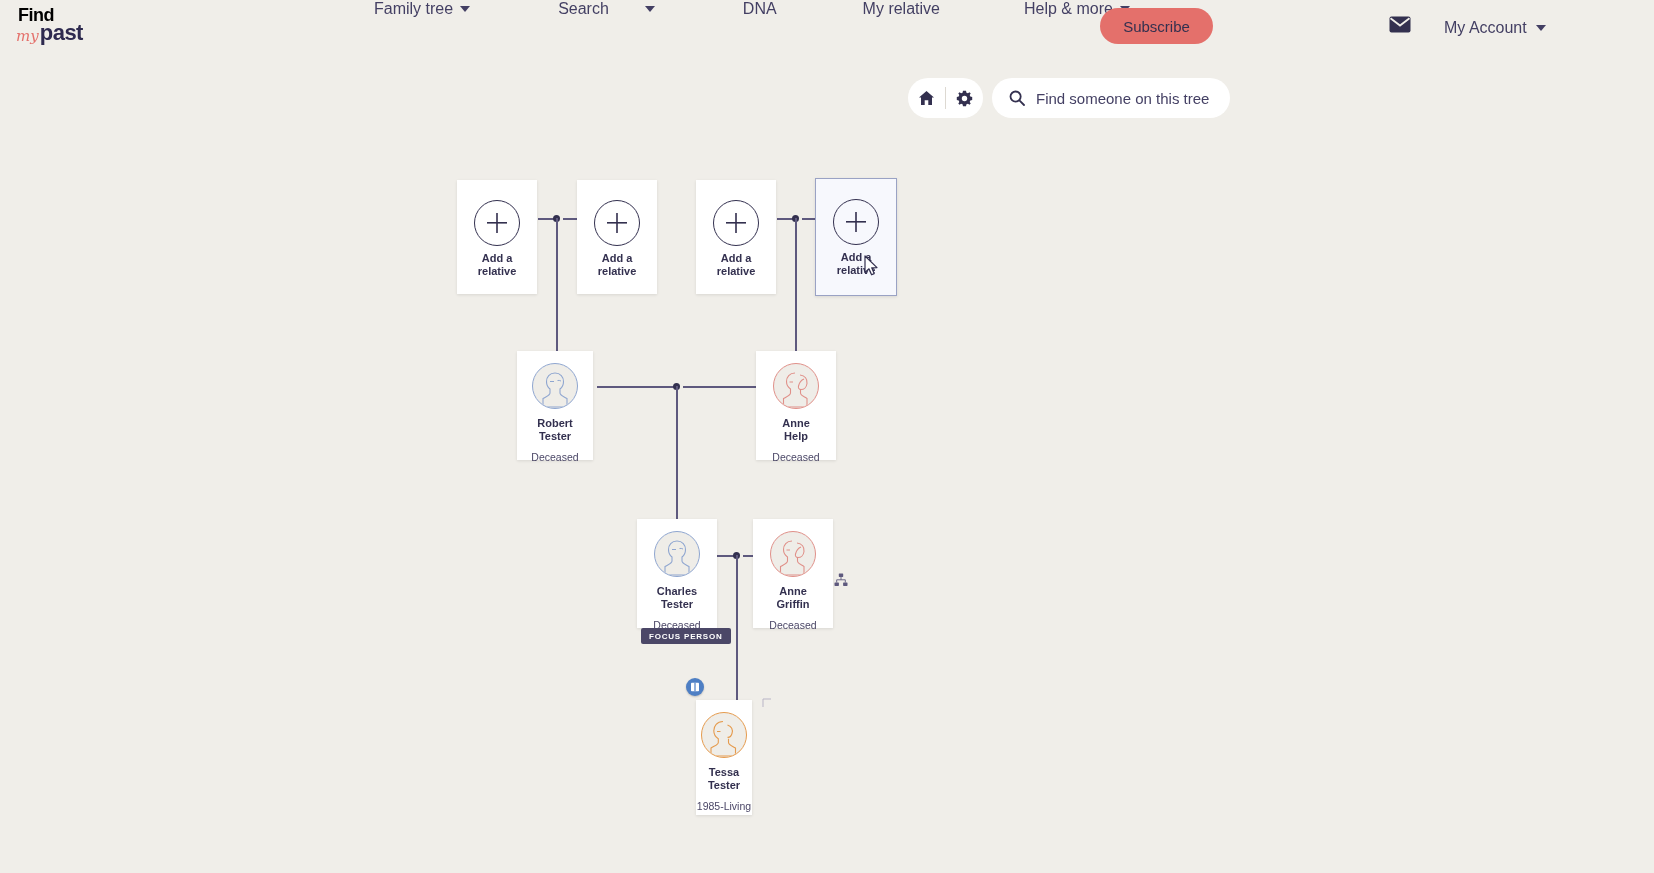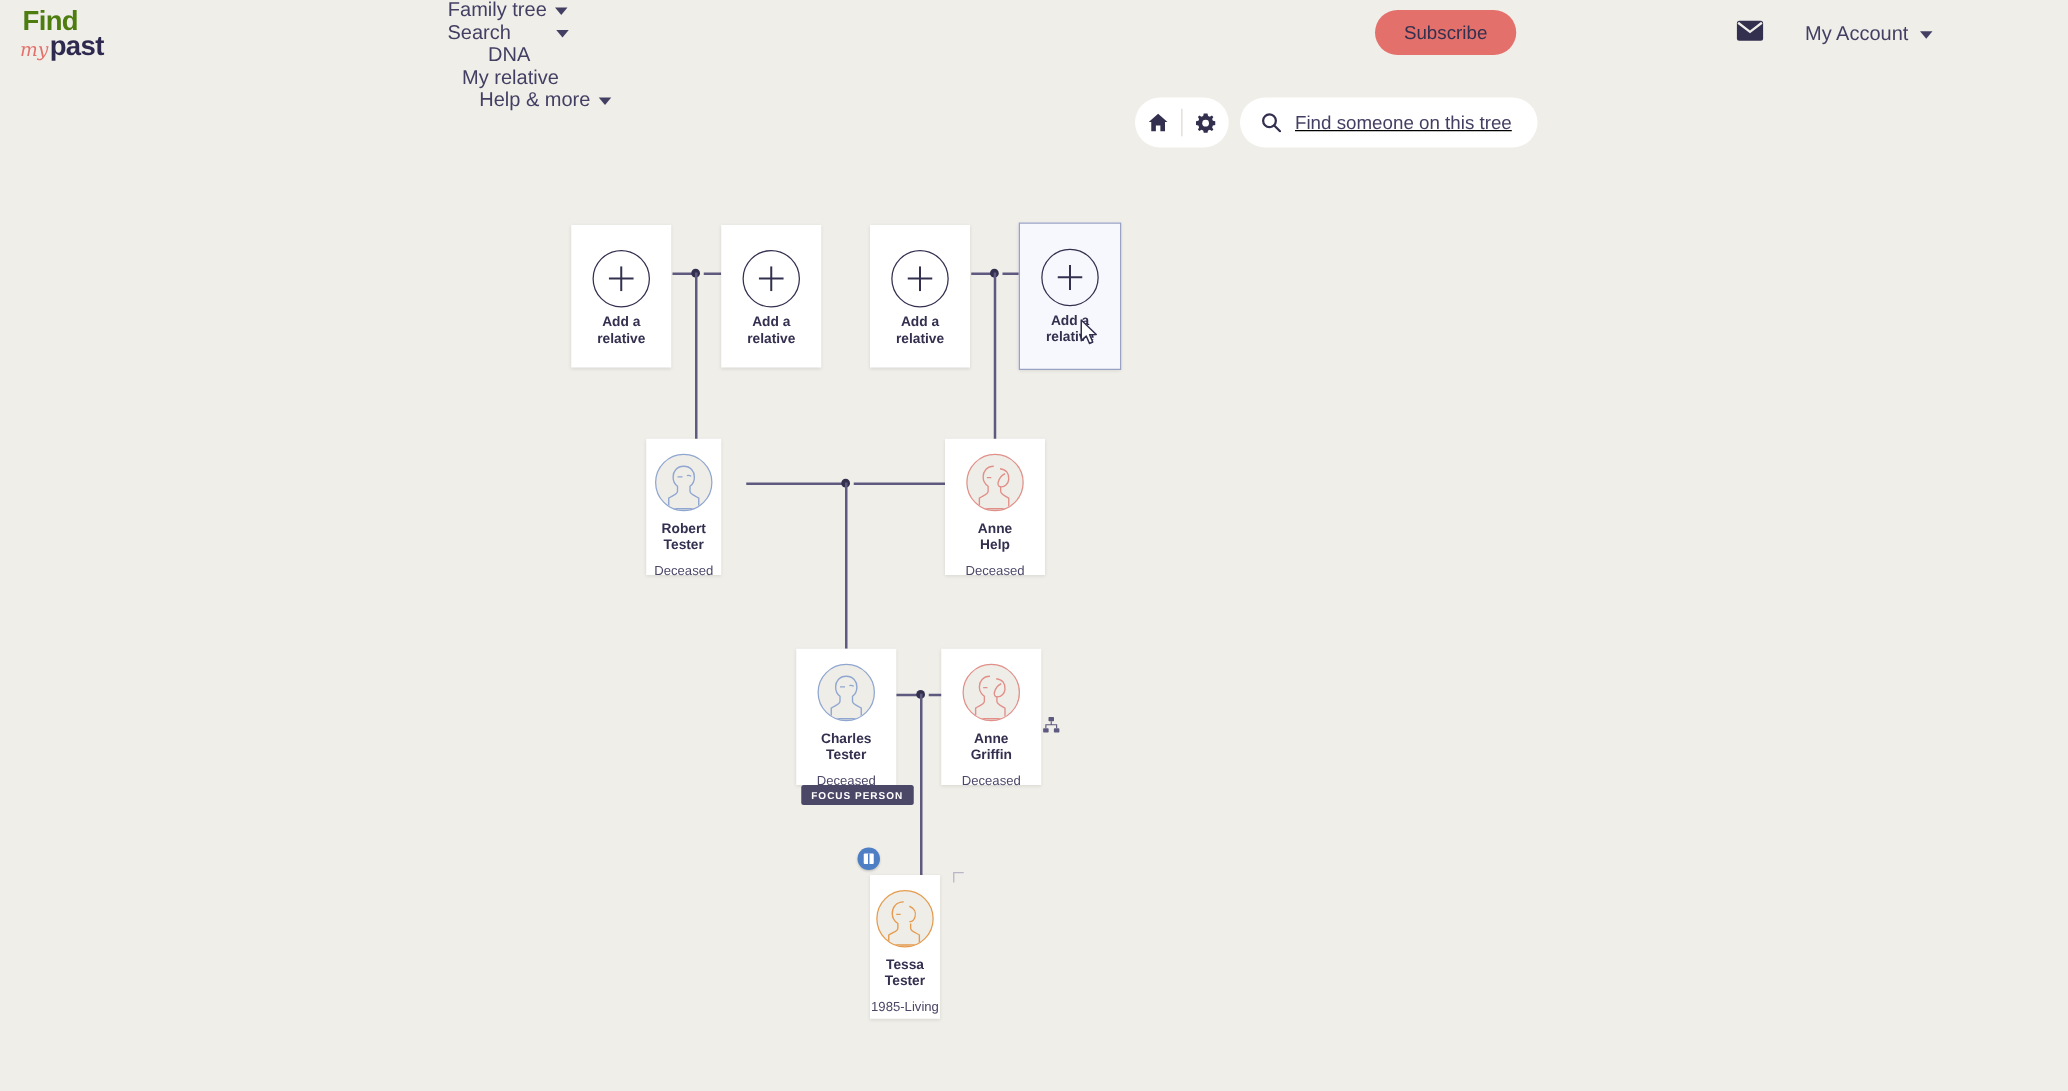--- a/index.html
+++ b/index.html
@@ -16,36 +16,36 @@
     width: 1654px; height: 55px;
     background: #F0EEE9;
     display: flex; align-items: center;
   }
   .logo {
     position: absolute; left: 16px; top: 6px;
     width: 100px; height: 44px;
     line-height: 1;
   }
   .logo .l-find {
-    font-size: 22px; font-weight: bold; color: #4d7c0f;
+    font-size: 18px; font-weight: bold; color: #000000;
     letter-spacing: -0.5px; display: block; margin-left: 2px;
   }
   .logo .l-row2 { display: block; margin-top: -2px; }
   .logo .l-my {
     font-size: 15px; color: #E4706B; font-style: italic;
     font-family: "DejaVu Serif", serif; vertical-align: bottom;
   }
   .logo .l-past {
     font-size: 22px; font-weight: bold; color: #2E2A4F;
     letter-spacing: -0.5px; margin-left: 1px;
   }
 
   .navitems {
-    position: absolute; left: 344px; top: 0;
-    height: 55px; display: flex; align-items: center; gap: 0; flex-direction: column;
+    position: absolute; left: 360px; top: 0;
+    height: 55px; display: flex; align-items: flex-start; gap: 0;
   }
   .navitem {
     color: #433F63; font-size: 16px;
     padding: 0 14px; display: flex; align-items: center; gap: 7px;
     cursor: pointer; white-space: nowrap;
   }
   .navitem:nth-child(1) { margin-right: 60px; }
   .navitem:nth-child(2) { margin-right: 60px; gap: 36px; }
   .navitem:nth-child(3) { margin-right: 58px; }
   .navitem:nth-child(4) { margin-right: 56px; }
@@ -85,21 +85,20 @@
   .grp-home .ibtn {
     width: 37px; height: 40px; display: flex; align-items: center; justify-content: center;
     cursor: pointer;
   }
   .vdiv { width: 1px; height: 22px; background: #DDD9D2; }
 
   .searchbox {
     position: absolute; left: 992px; top: 0; width: 238px;
     display: flex; align-items: center; padding-left: 17px; gap: 11px;
     cursor: text;
-    text-decoration: underline;
   }
   .searchbox input {
     border: none; outline: none; background: transparent;
     font-family: "Liberation Sans", sans-serif;
     font-size: 15px; color: #433F63; width: 185px;
   }
   .searchbox input::placeholder { color: #433F63; opacity: 1; }
 
   .hints-btn {
     position: absolute; left: 1237px; top: 0;
@@ -345,21 +344,21 @@
       <span>relative</span>
     </div>
   </div>
 
   <div class="cursor-arrow" style="left:864px; top:135px;">
     <svg viewBox="0 0 16 22" width="16" height="22">
       <path d="M1 1 L1 17.5 L5 13.8 L7.6 19.8 L10.2 18.6 L7.7 12.8 L13 12.6 Z" fill="#FFFFFF" stroke="#33304F" stroke-width="1.2" stroke-linejoin="round"></path>
     </svg>
   </div>
 
-  <div class="card" style="left:517px; top:231px; width:60px; height:109px;">
+  <div class="card" style="left:517px; top:231px; width:76px; height:109px;">
     <div class="avatar male">
       <svg viewBox="0 0 44 44" width="44" height="44">
         <circle cx="22" cy="22" r="21" fill="#EFEDE8"></circle>
         <path d="M22 9 C16.5 9 13.5 13 13.5 17.5 C13.5 21 15 23.5 17 25 L17 29 C17 31.5 13 32.5 10 34.5 L10 43 L34 43 L34 34.5 C31 32.5 27 31.5 27 29 L27 25 C29 23.5 30.5 21 30.5 17.5 C30.5 13 27.5 9 22 9 Z" fill="none" stroke="#8FA6D0" stroke-width="1.1"></path>
         <path d="M17 17.5 L21 17.5 M24.5 16.5 C25.5 16.2 27 16.4 28 17" stroke="#8FA6D0" stroke-width="1" fill="none"></path>
       </svg>
     </div>
     <div class="pname">
       <span>Robert</span><br>
       <span>Tester</span>

